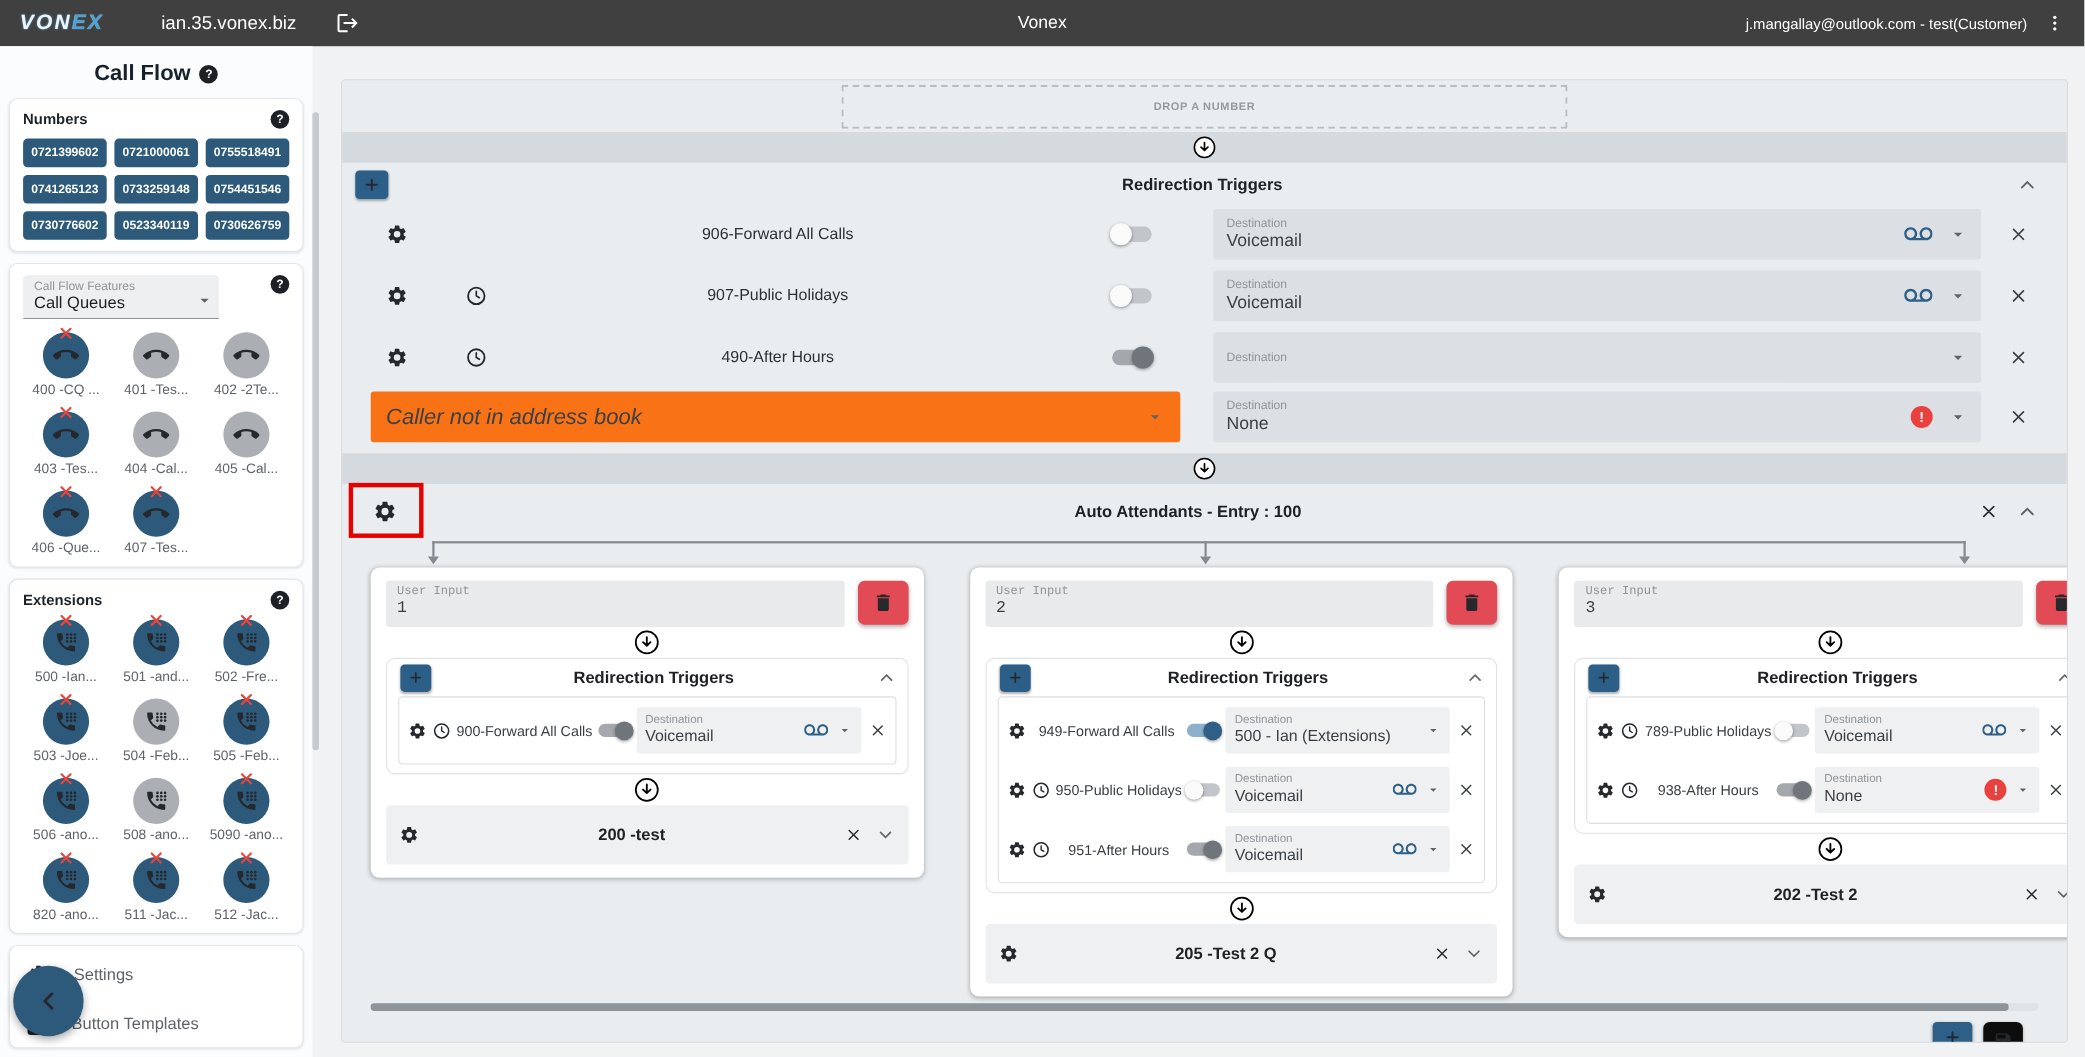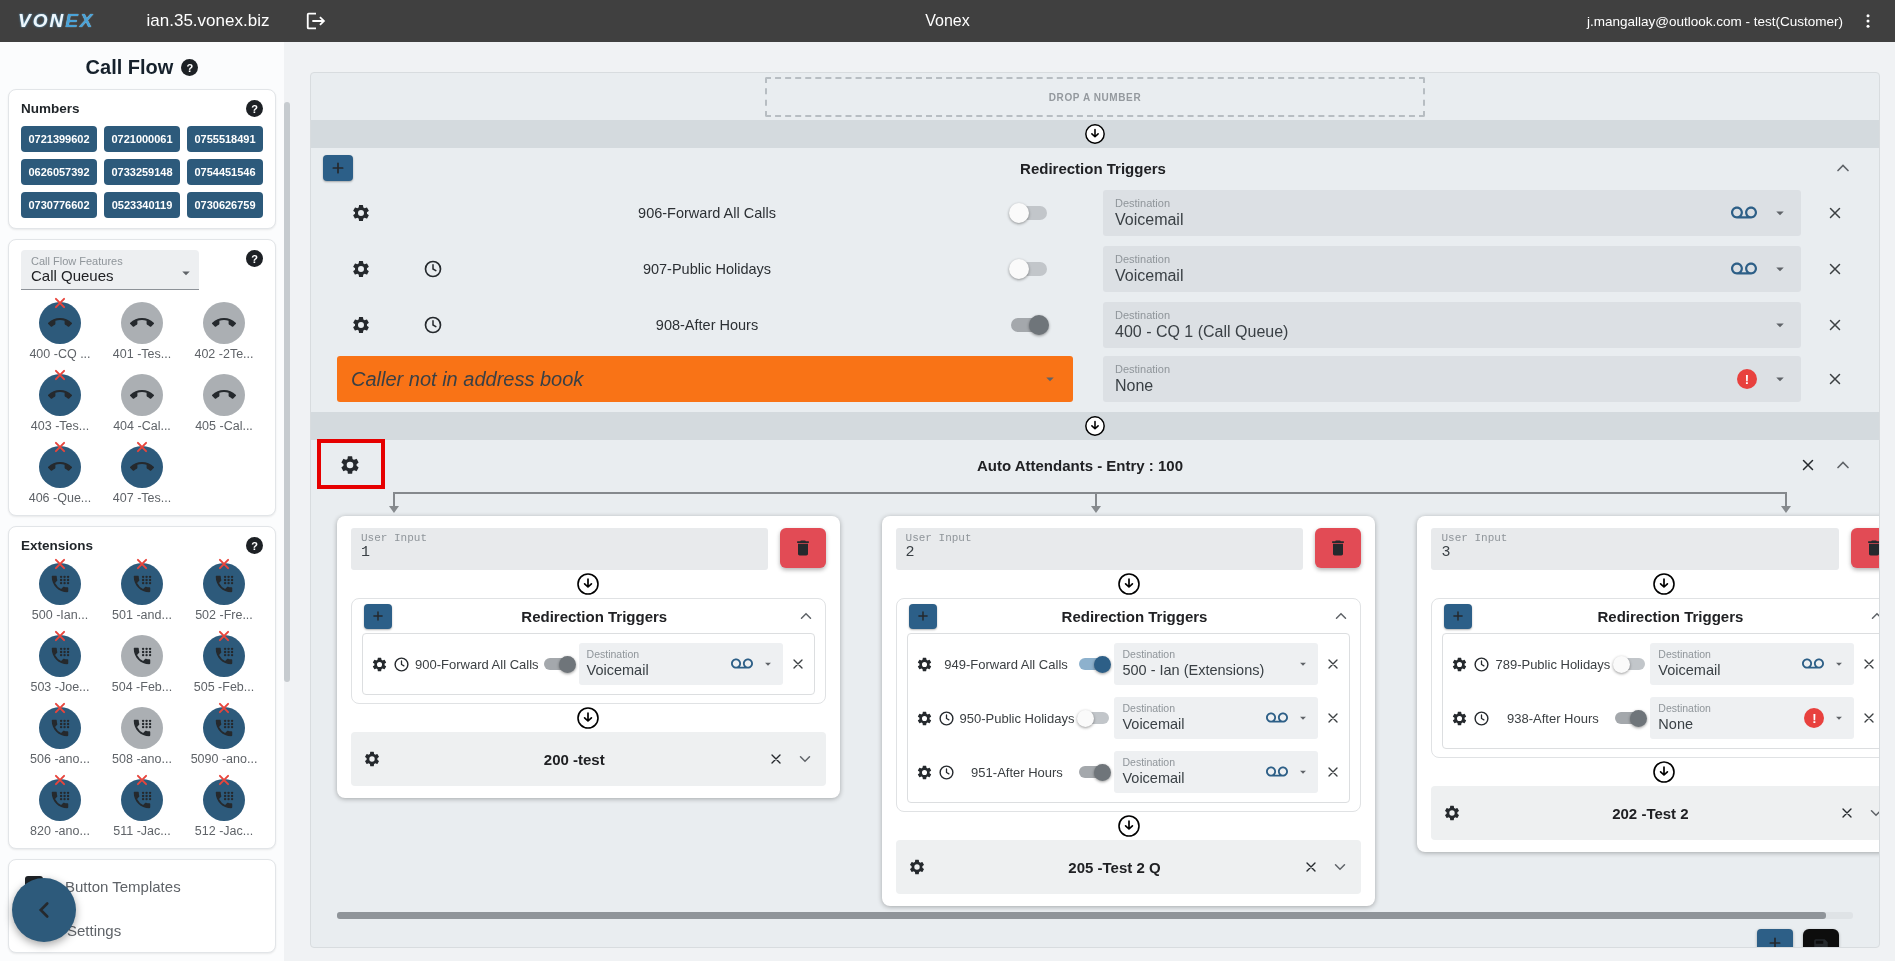--- a/index.html
+++ b/index.html
@@ -272,21 +272,21 @@
 
     <div class="sb-card">
       <div class="sb-card-head">
         <span>Numbers</span>
         <span class="help"></span>
       </div>
       <div class="chip-grid">
         <div class="chip">0721399602</div>
         <div class="chip">0721000061</div>
         <div class="chip">0755518491</div>
-        <div class="chip">0626057392</div>
+        <div class="chip">0741265123</div>
         <div class="chip">0733259148</div>
         <div class="chip">0754451546</div>
         <div class="chip">0730776602</div>
         <div class="chip">0523340119</div>
         <div class="chip">0730626759</div>
       </div>
     </div>
 
     <div class="sb-card">
       <div class="feat-row">
@@ -579,30 +579,30 @@
                 </svg>
               </span>
             </span>
             <span class="node-label">512 -Jac...</span>
           </div>
       </div>
     </div>
 
     <div class="sb-card sb-foot">
       <div class="foot-row">
-        <span class="doc-ic"></span>
-        <span class="foot-label">Button Templates</span>
-      </div>
-      <div class="foot-row">
         <span class="ic g20">
             <svg>
               <use href="#i-gear"></use>
             </svg>
           </span>
         <span class="foot-label">Settings</span>
+      </div>
+      <div class="foot-row">
+        <span class="doc-ic"></span>
+        <span class="foot-label">Button Templates</span>
       </div>
     </div>
 
     <div class="fab">
       <span class="ic g26">
           <svg>
             <use href="#i-chev-left"></use>
           </svg>
         </span>
     </div>
@@ -719,27 +719,26 @@
             <span class="ic g20 gear-a">
                 <svg>
                   <use href="#i-gear"></use>
                 </svg>
               </span>
             <span class="ic g20 clock-a">
                 <svg>
                   <use href="#i-clock"></use>
                 </svg>
               </span>
-            <span class="name-a">908-After Hours</span>
+            <span class="name-a">490-After Hours</span>
             <span class="tgl on tgl-a"></span>
           </div>
           <div class="dest">
             <div class="dest-txt">
               <div class="dest-lbl">Destination</div>
-              <div class="dest-val">400 - CQ 1 (Call Queue)</div>
             </div>
             <span class="ic g18 muted">
                 <svg>
                   <use href="#i-caret"></use>
                 </svg>
               </span>
           </div>
           <span class="ic g18 xbtn">
               <svg>
                 <use href="#i-x"></use>

